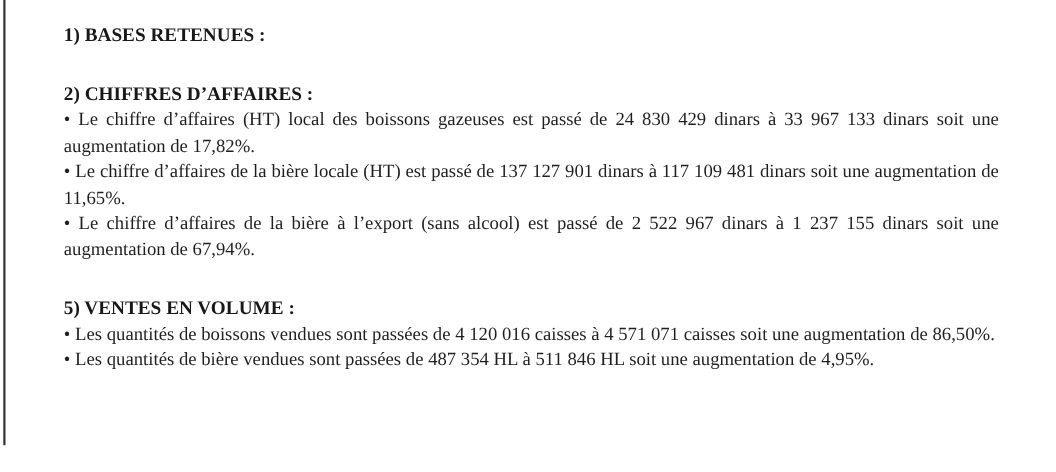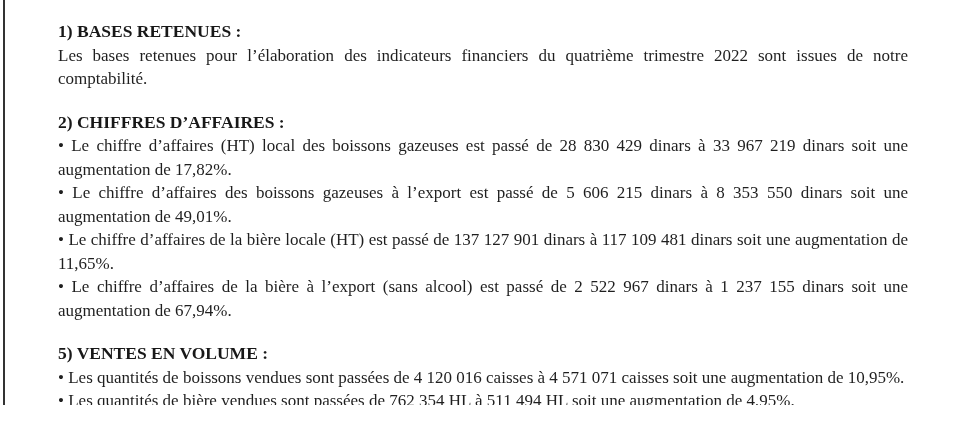--- a/index.html
+++ b/index.html
@@ -27,21 +27,21 @@
   .content {
     position: absolute;
     left: 58px;
     top: 20px;
     width: 850px;
     font-size: 17px;
     line-height: 23.5px;
     text-align: justify;
   }
   .section + .section {
-    margin-top: 20px;
+    margin-top: 30px;
   }
   .section h2 {
     margin: 0;
     font-size: 17.5px;
     line-height: 23.5px;
     font-weight: bold;
     color: #181818;
     text-align: left;
   }
   .section p {
@@ -50,31 +50,29 @@
 </style>
 </head>
 <body>
 
 <div class="page">
   <div class="left-rule"></div>
   <div class="content">
 
     <div class="section">
       <h2>1) BASES RETENUES :</h2>
-      <p>Les bases retenues pour l’élaboration des indicateurs financiers du quatrième trimestre 2022 sont issues de notre comptabilité.</p>
     </div>
 
     <div class="section">
       <h2>2) CHIFFRES D’AFFAIRES :</h2>
-      <p>• Le chiffre d’affaires (HT) local des boissons gazeuses est passé de 28 830 429 dinars à 33 967 219 dinars soit une augmentation de 17,82%.</p>
-      <p>• Le chiffre d’affaires des boissons gazeuses à l’export est passé de 5 606 215 dinars à 8 353 550 dinars soit une augmentation de 49,01%.</p>
+      <p>• Le chiffre d’affaires (HT) local des boissons gazeuses est passé de 24 830 429 dinars à 33 967 133 dinars soit une augmentation de 17,82%.</p>
       <p>• Le chiffre d’affaires de la bière locale (HT) est passé de 137 127 901 dinars à 117 109 481 dinars soit une augmentation de 11,65%.</p>
       <p>• Le chiffre d’affaires de la bière à l’export (sans alcool) est passé de 2 522 967 dinars à 1 237 155 dinars soit une augmentation de 67,94%.</p>
     </div>
 
     <div class="section">
       <h2>5) VENTES EN VOLUME :</h2>
-      <p>• Les quantités de boissons vendues sont passées de 4 120 016 caisses à 4 571 071 caisses soit une augmentation de 10,95%.</p>
-      <p>• Les quantités de bière vendues sont passées de 762 354 HL à 511 494 HL soit une augmentation de 4,95%.</p>
+      <p>• Les quantités de boissons vendues sont passées de 4 120 016 caisses à 4 571 071 caisses soit une augmentation de 86,50%.</p>
+      <p>• Les quantités de bière vendues sont passées de 487 354 HL à 511 846 HL soit une augmentation de 4,95%.</p>
     </div>
 
   </div>
 </div>
 
 </body></html>

